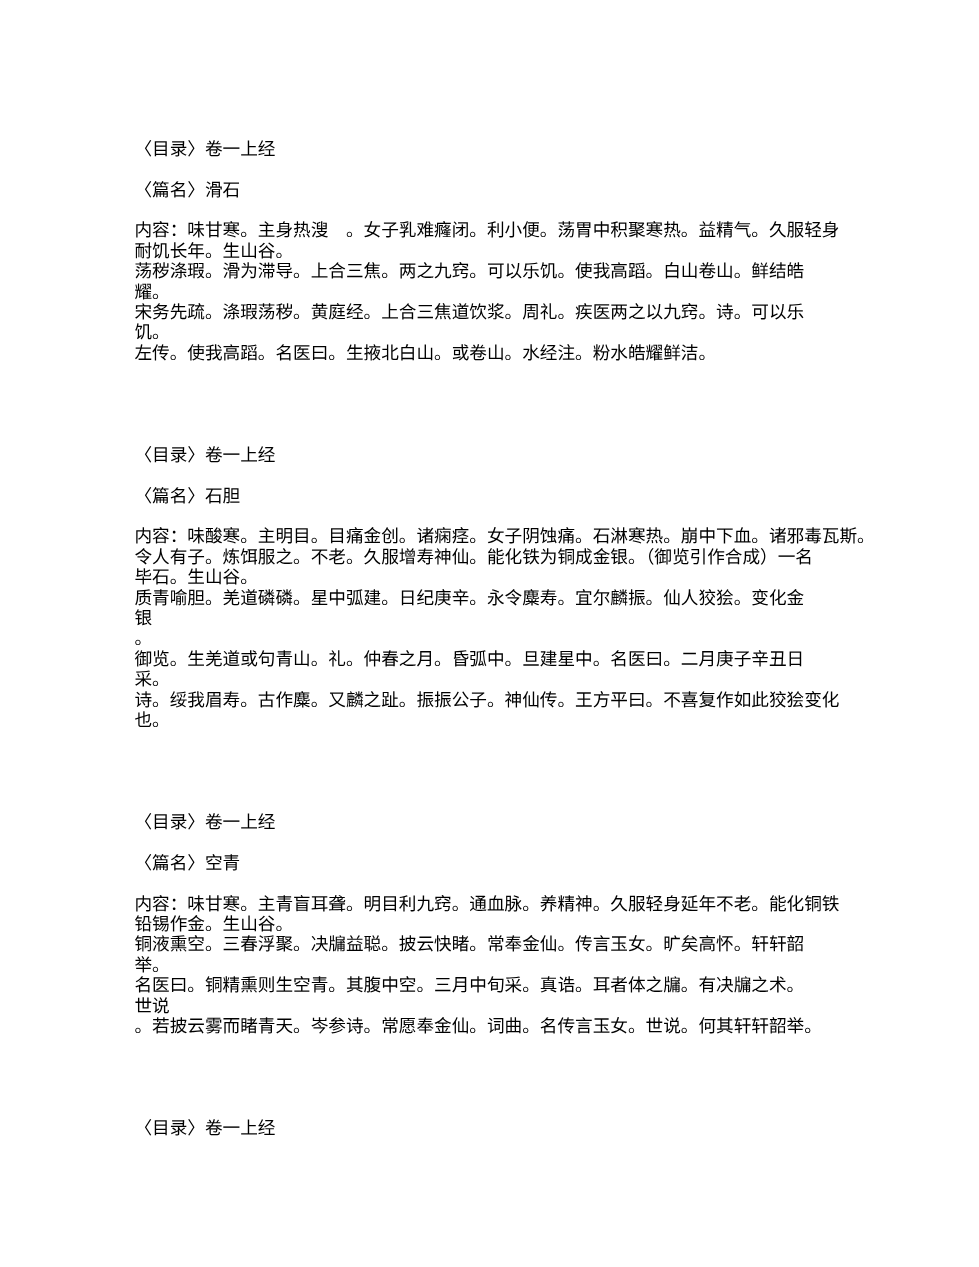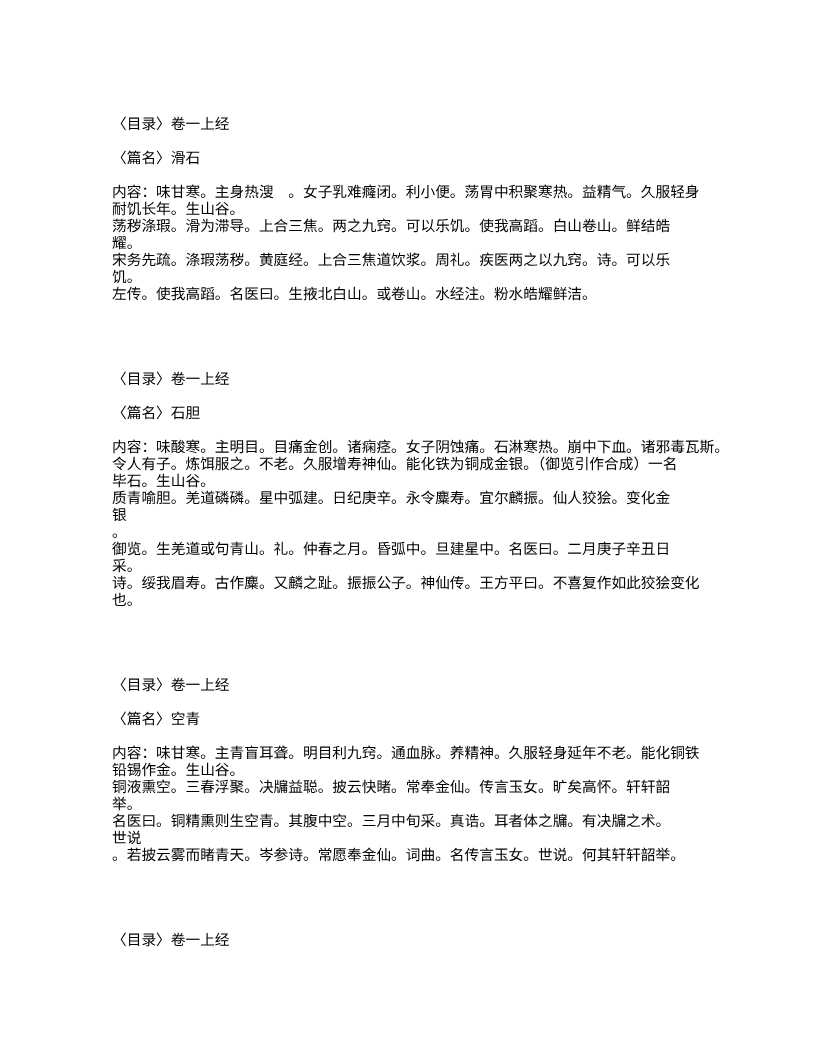--- a/index.html
+++ b/index.html
@@ -13,21 +13,21 @@
     height: 1056px;
     background: #ffffff;
     overflow: hidden;
   }
   .text-column {
     position: absolute;
     left: 112px;
     top: 117px;
     width: 680px;
     color: #000000;
-    font-family: Liberation Mono, monospace;
+    font-family: Liberation Sans, sans-serif;
     font-size: 14.7px;
     line-height: 17px;
     white-space: pre;
   }
   .line {
     height: 17px;
     overflow: visible;
   }
 </style>
 </head>

